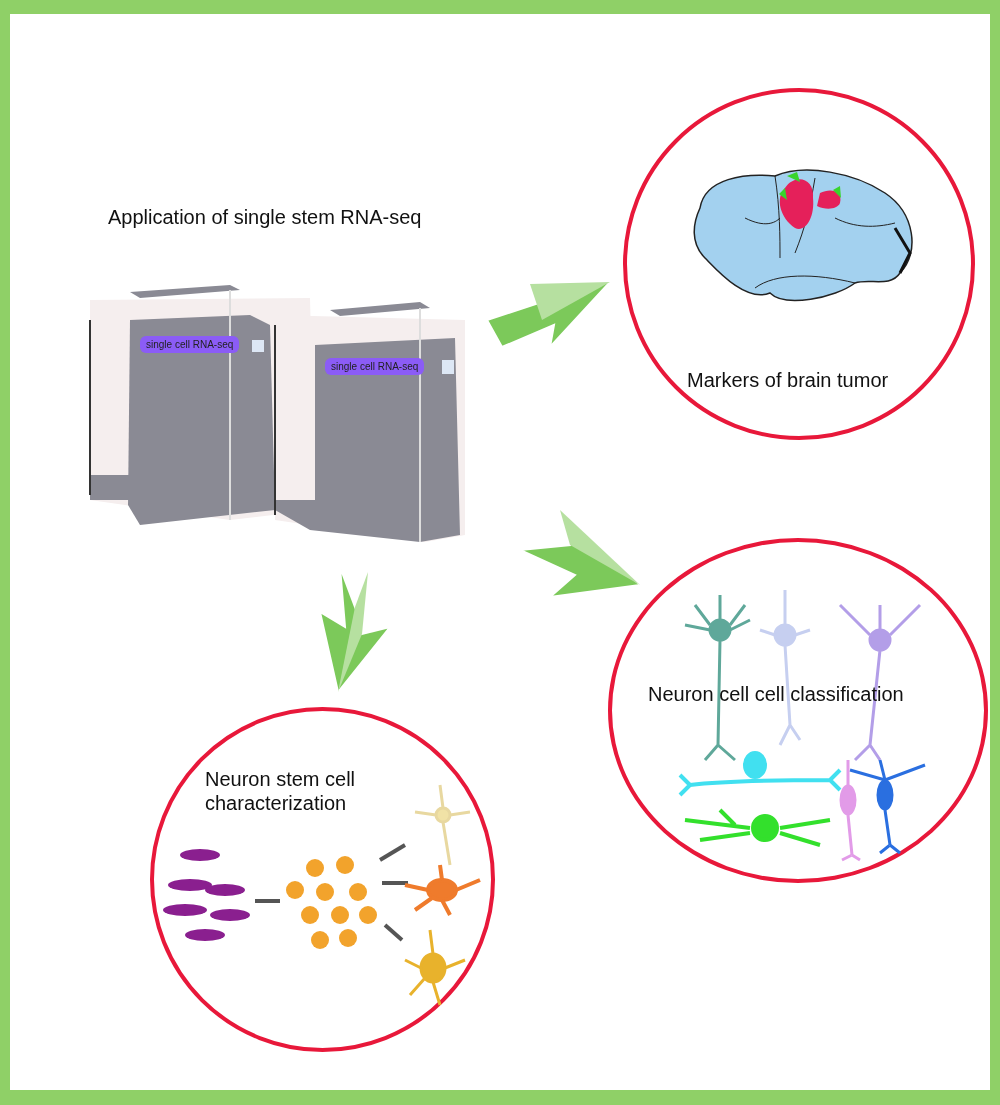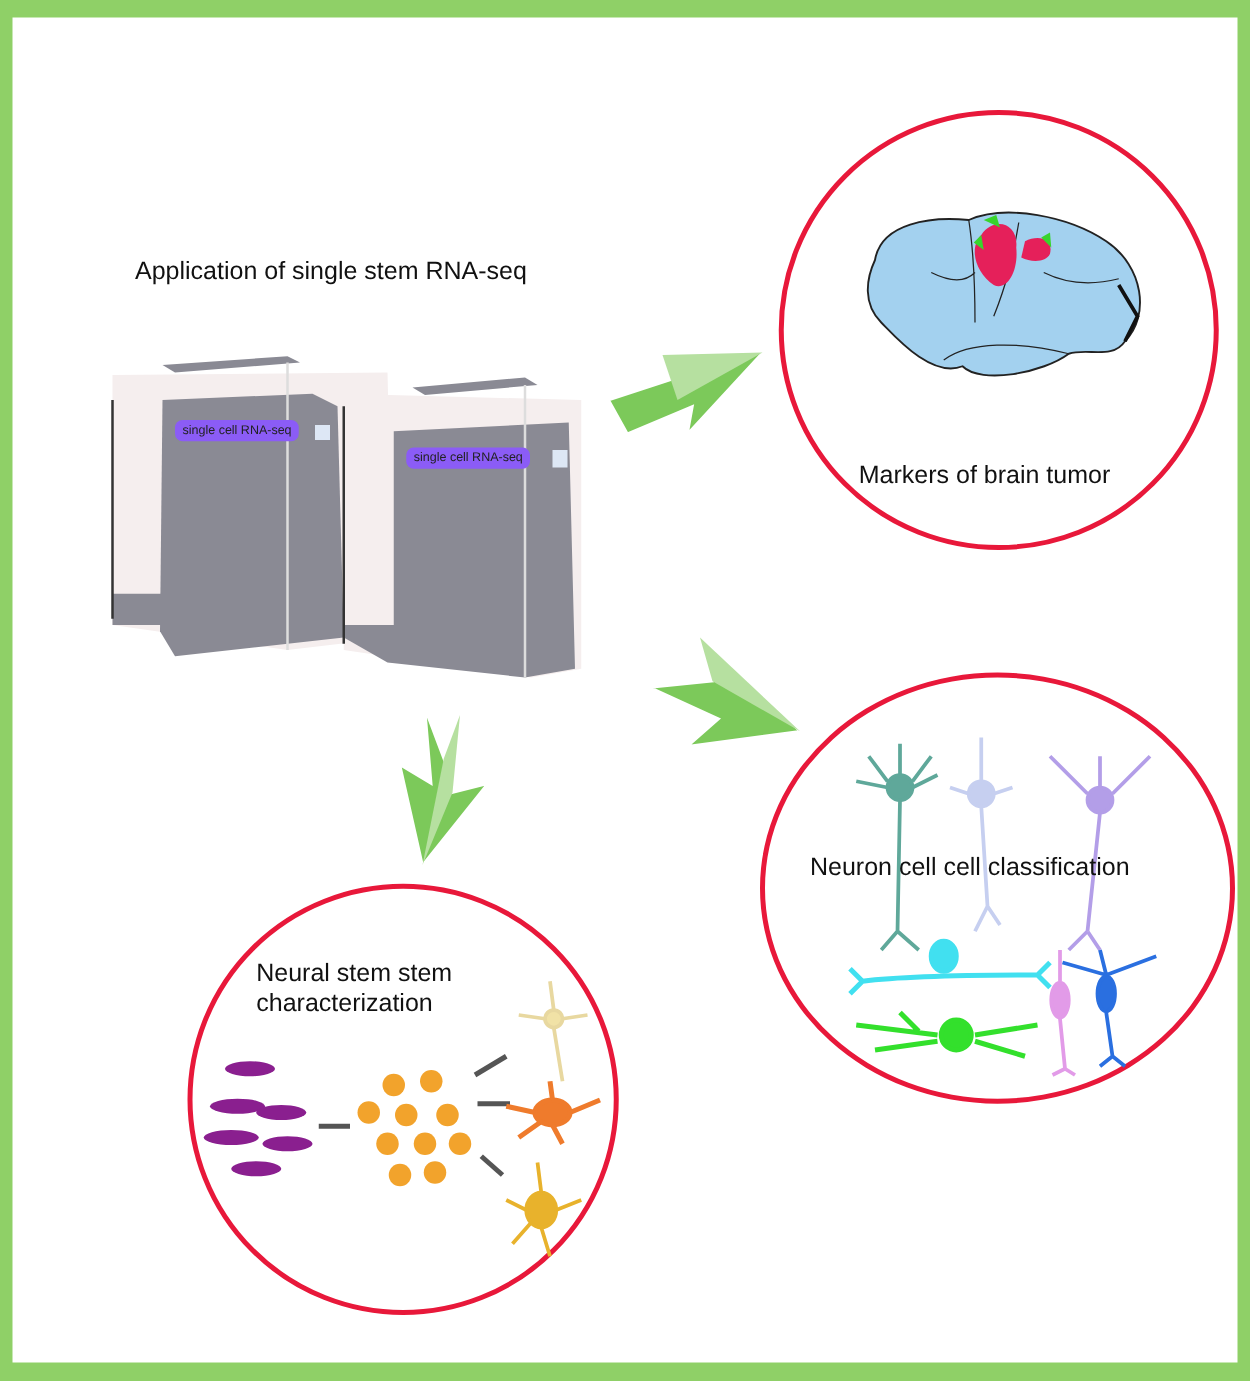--- a/index.html
+++ b/index.html
@@ -92,21 +92,21 @@
   </g>
   <g stroke="#2a6fe0" stroke-width="3" fill="none">
     <ellipse cx="205" cy="210" rx="7" ry="14" fill="#2a6fe0"></ellipse>
     <path d="M205 195 L200 175 M205 195 L170 185 M205 195 L245 180 M205 225 L210 260 M210 260 L200 268 M210 260 L220 268"></path>
   </g>
 </svg>
 <div class="label" style="left:648px;top:683px;">Neuron cell cell classification</div>
 
 <div class="circle" style="left:150px;top:707px;width:345px;height:345px;"></div>
 <div class="label" style="left:205px;top:767px;line-height:24px;">
-  <div>Neural stem stem</div>
+  <div>Neuron stem cell</div>
   <div>characterization</div>
 </div>
 <svg style="left:150px;top:780px;" width="340" height="260" viewBox="0 0 340 260">
   <g fill="#8a1f8f">
     <ellipse cx="50" cy="75" rx="20" ry="6"></ellipse>
     <ellipse cx="40" cy="105" rx="22" ry="6"></ellipse>
     <ellipse cx="75" cy="110" rx="20" ry="6"></ellipse>
     <ellipse cx="35" cy="130" rx="22" ry="6"></ellipse>
     <ellipse cx="80" cy="135" rx="20" ry="6"></ellipse>
     <ellipse cx="55" cy="155" rx="20" ry="6"></ellipse>

